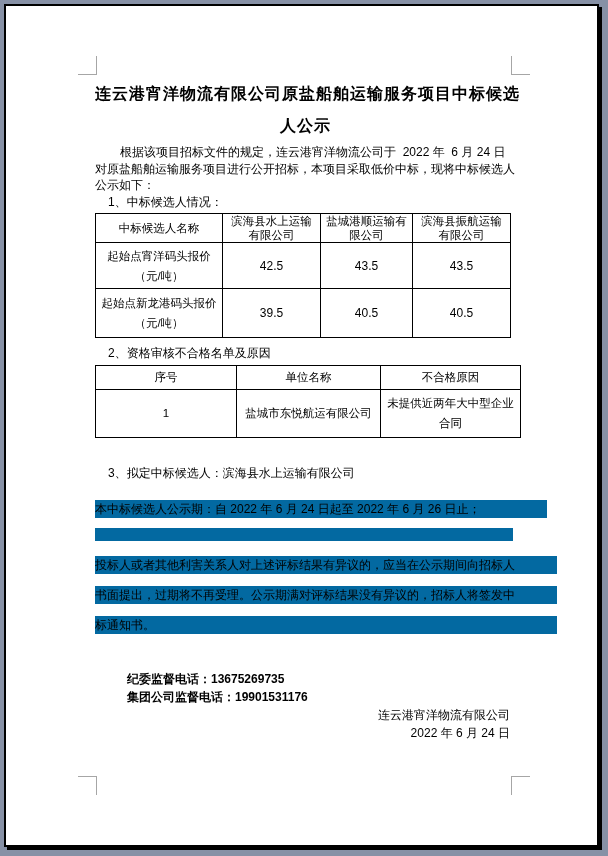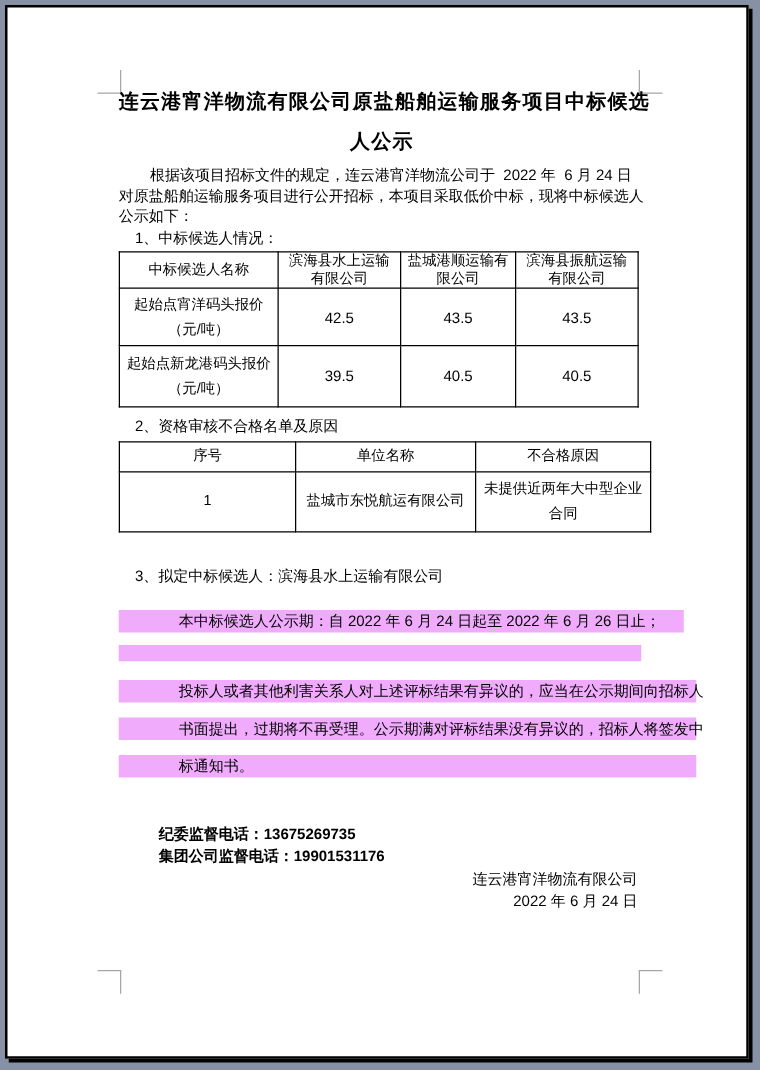--- a/index.html
+++ b/index.html
@@ -17,21 +17,21 @@
     overflow:hidden;
   }
 
   
   .crop { position:absolute; width:19px; height:19px; }
   .crop-tl { left:72px;  top:50px;  border-right:1px solid #a6a6a6; border-bottom:1px solid #a6a6a6; }
   .crop-tr { left:505px; top:50px;  border-left:1px solid #a6a6a6;  border-bottom:1px solid #a6a6a6; }
   .crop-bl { left:72px;  top:770px; border-top:1px solid #a6a6a6;   border-right:1px solid #a6a6a6; }
   .crop-br { left:505px; top:770px; border-top:1px solid #a6a6a6;   border-left:1px solid #a6a6a6; }
 
-  .content { position:absolute; left:89px; top:60px; width:421px; }
+  .content { position:absolute; left:89px; top:72px; width:421px; }
 
   .title { text-align:center; font-weight:bold; font-size:16px; line-height:32px; letter-spacing:1px; }
   .title div { white-space:pre; }
 
   .intro { margin-top:2px; }
   .line { font-size:12px; line-height:16.5px; white-space:pre; }
   .indent { text-indent:25px; }
 
   .heading { font-size:12px; line-height:16.5px; margin-left:13px; white-space:pre; }
 
@@ -48,21 +48,21 @@
   .num { font-size:12px; }
 
   .h2 { margin-top:7px; }
   .t2 { margin-top:3px; width:425px; }
   .t2 col:nth-child(1){width:141px} .t2 col:nth-child(2){width:144px} .t2 col:nth-child(3){width:140px}
   .t2 tr:nth-child(1){height:24px} .t2 tr:nth-child(2){height:48px}
   .t2 tr:nth-child(1) td { line-height:14px; }
 
   .h3 { margin-top:27px; }
 
-  .band { background:#f0abfc; font-size:12px; line-height:18px; height:18px; white-space:pre;padding-left:48px; }
+  .band { background:#0369a1; font-size:12px; line-height:18px; height:18px; white-space:pre; }
   .band-period { margin-top:19px; width:452px; }
   .band-empty  { margin-top:10px; width:418px; height:13px; }
   .band-para   { width:462px; margin-bottom:12px; }
   .band-para-first { margin-top:15px; }
   .band-para-last  { margin-bottom:0; }
 
   .phones { margin-top:36px; font-weight:bold; }
   .phones .line { line-height:18px;padding-left:32px; }
 
   .signature { text-align:right; width:415px; }

